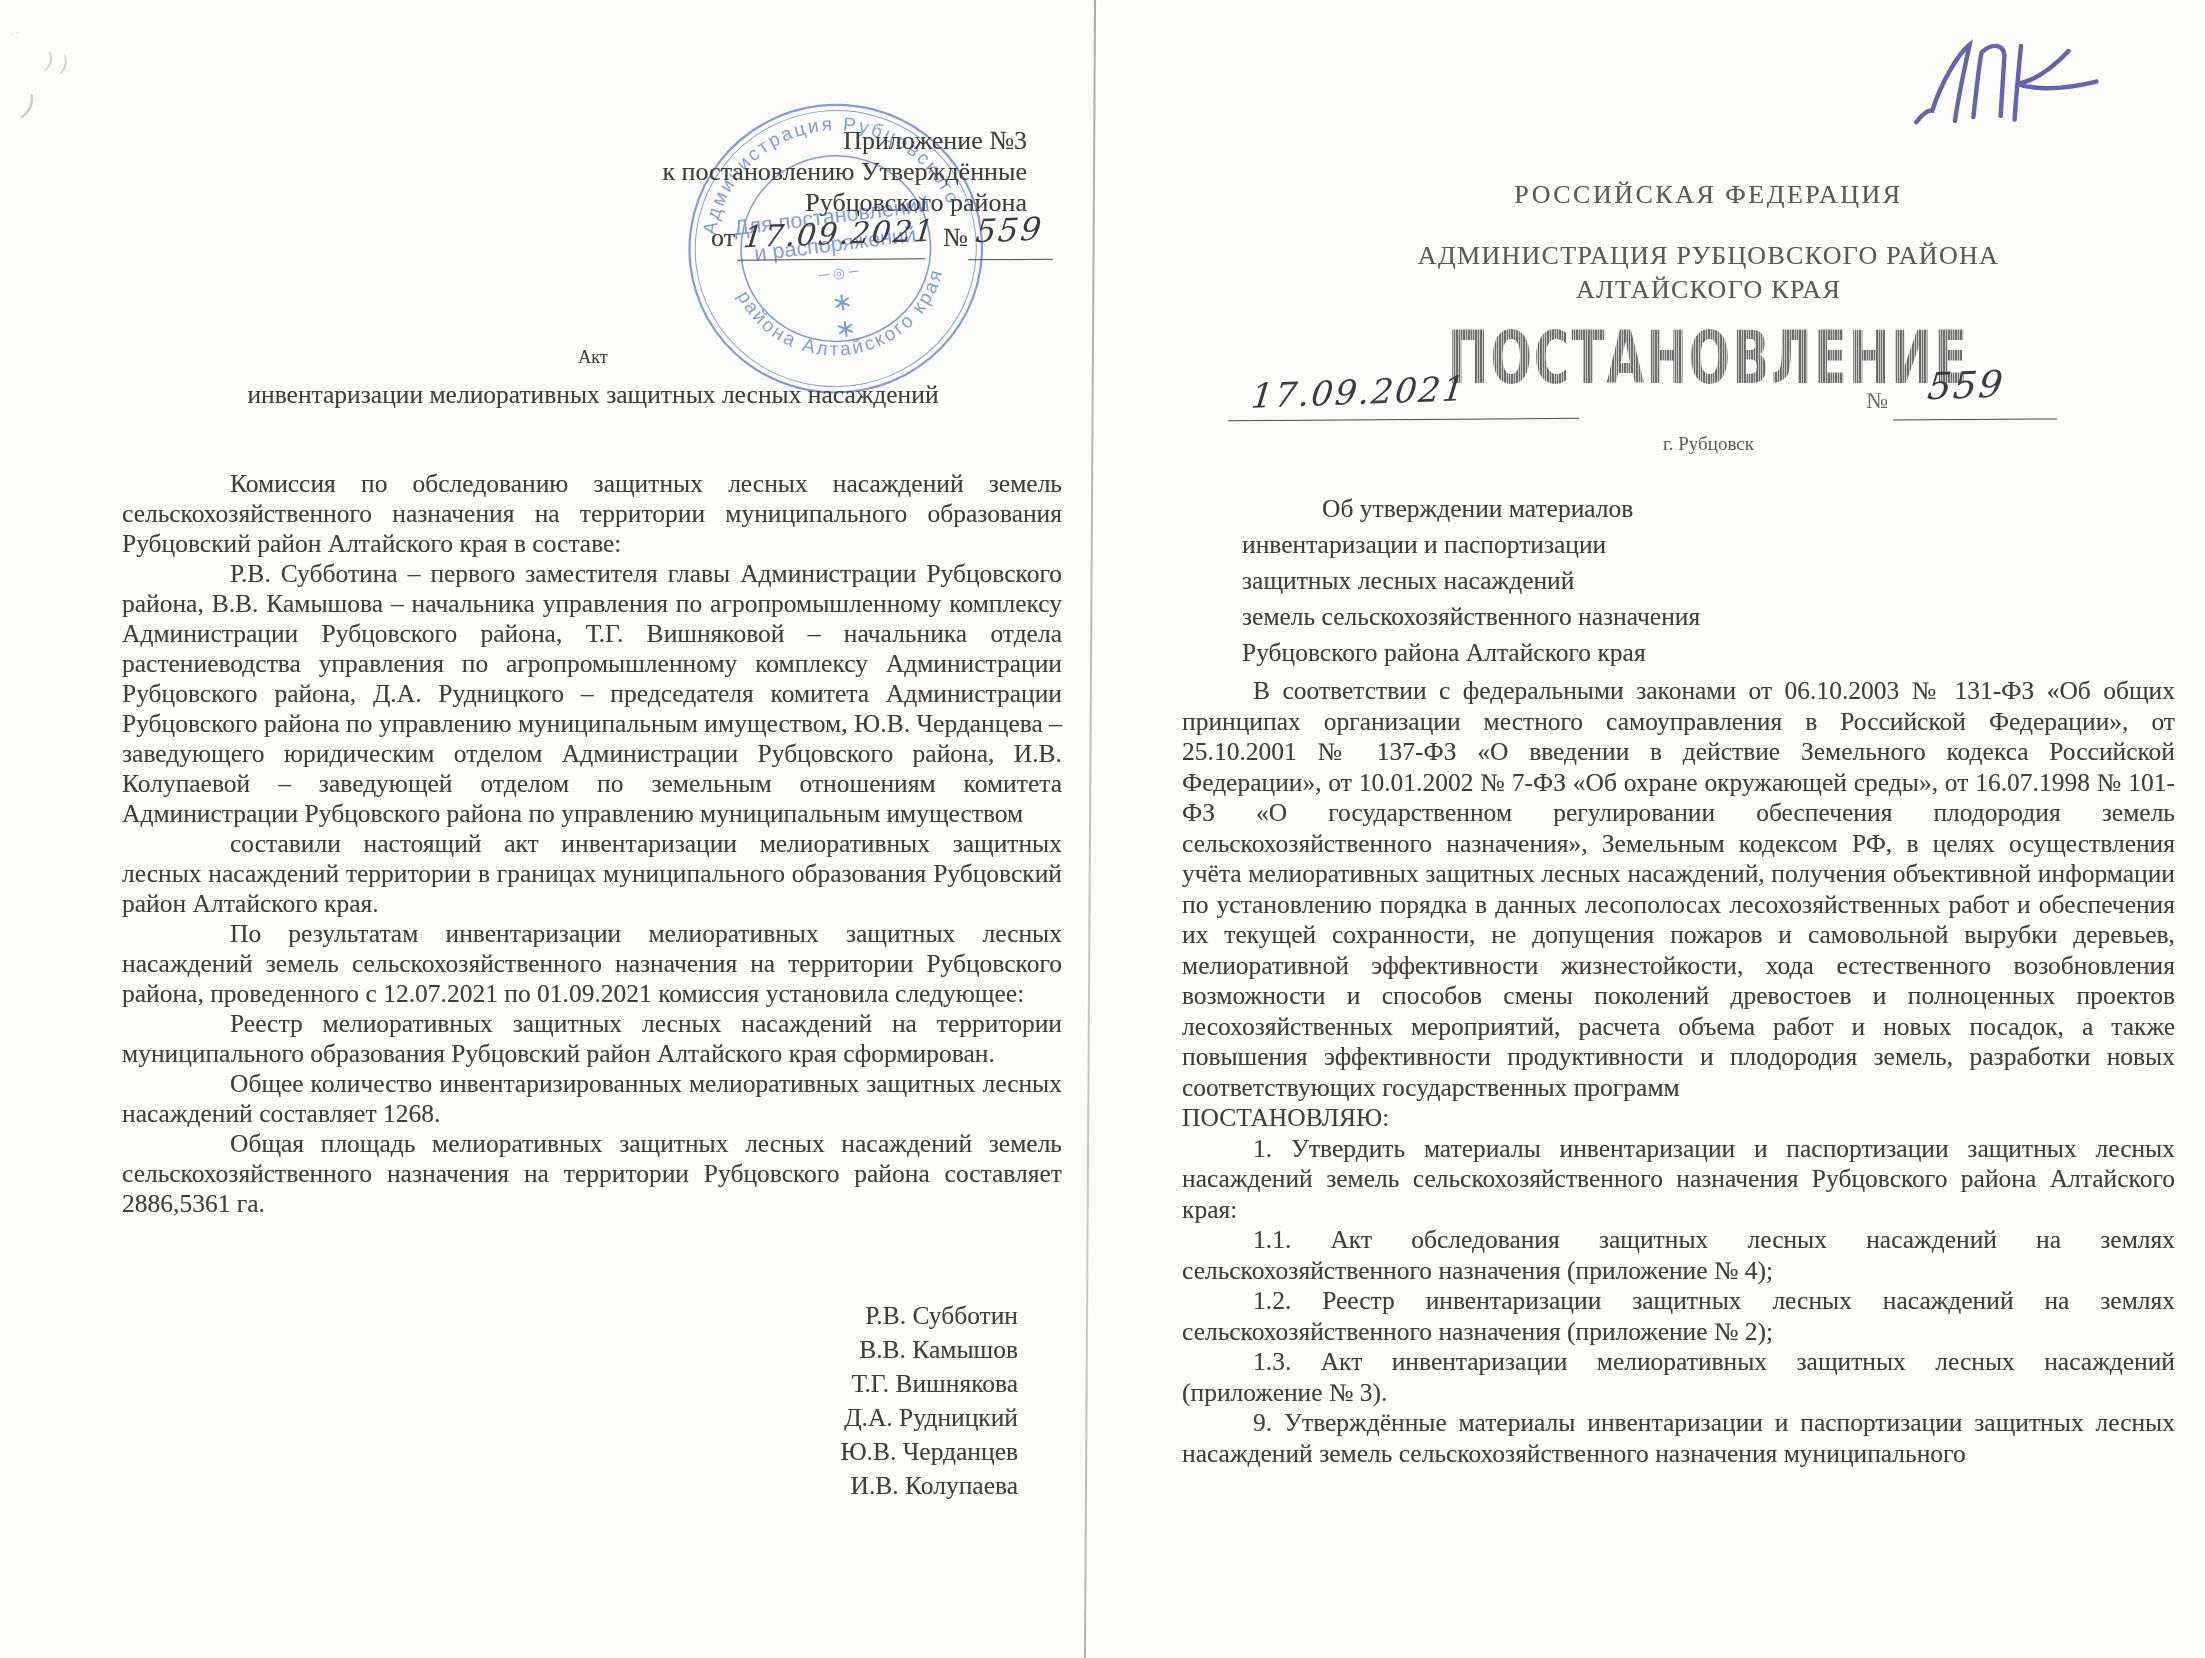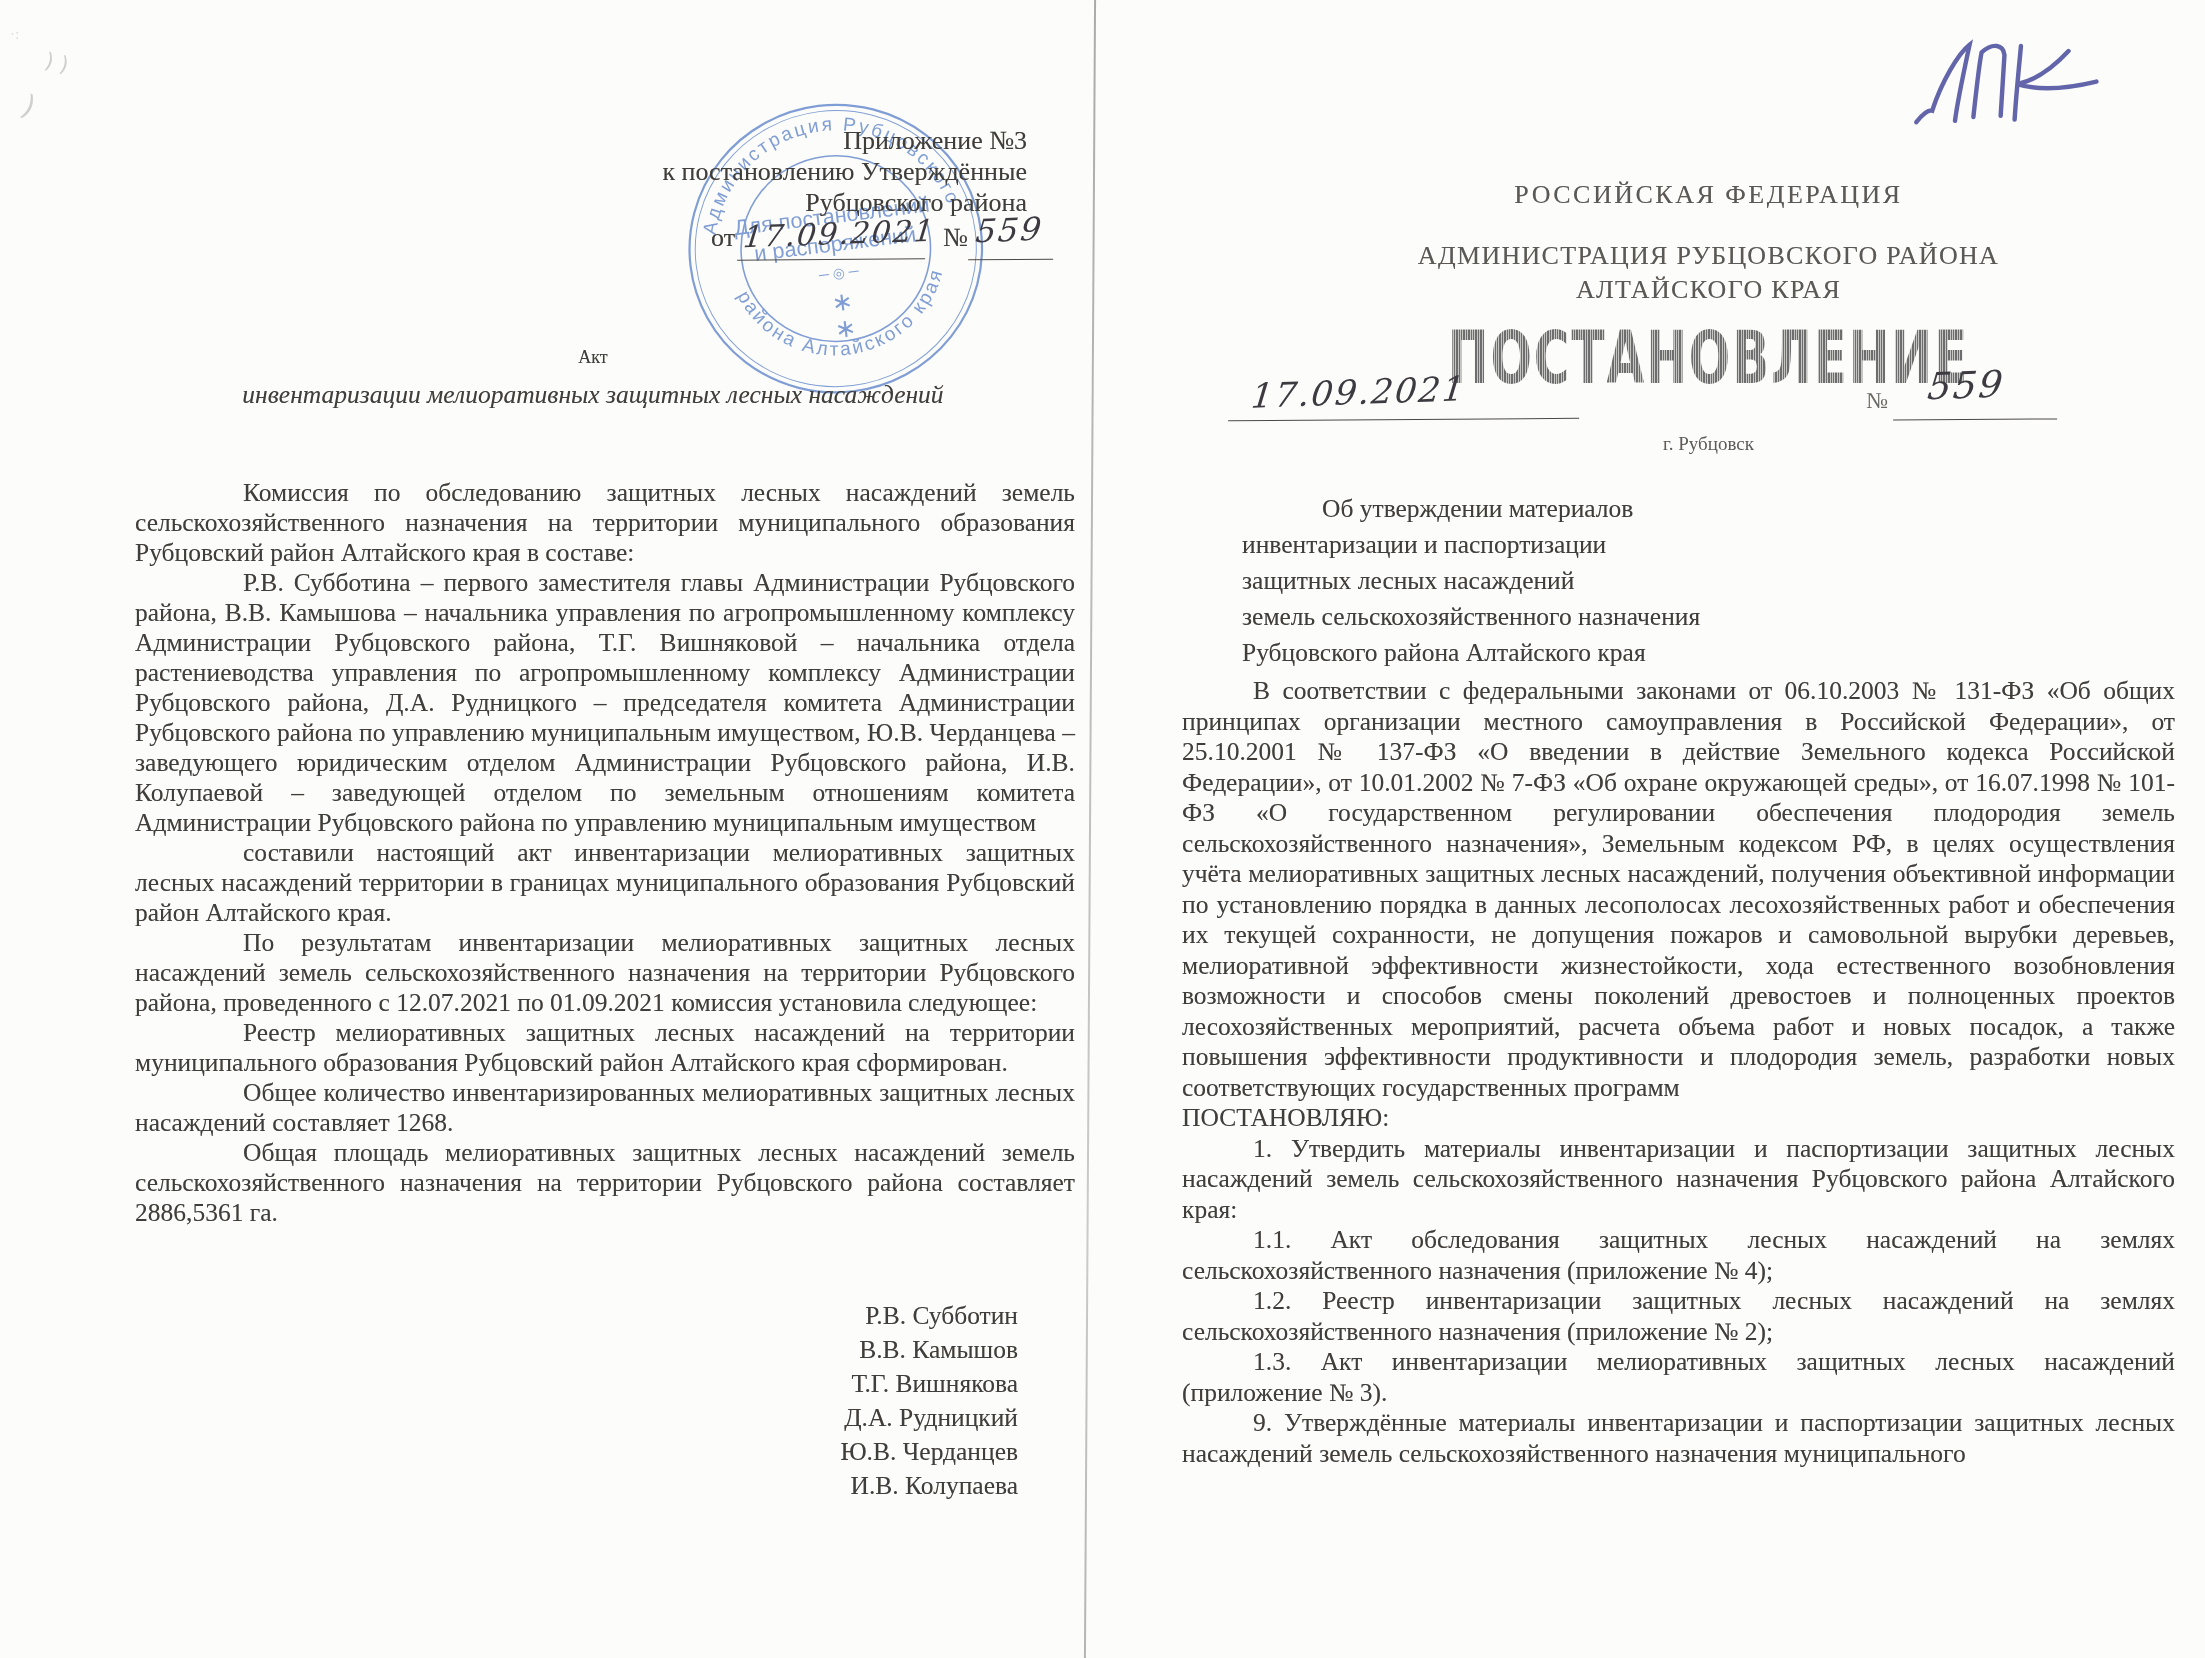--- a/index.html
+++ b/index.html
@@ -92,23 +92,23 @@
   <div class="abs lp-header" style="left:636px;top:188px;width:391px;">Рубцовского района</div>
 
   <span class="abs lp-header" style="left:711px;top:223px;">от</span>
   <div class="abs u-line" style="left:737px;top:226px;width:188px;height:33px;"></div>
   <span class="abs hand" style="left:744px;top:216px;font-size:30px;">17.09.2021</span>
   <span class="abs lp-header" style="left:943px;top:223px;">№</span>
   <div class="abs u-line" style="left:968px;top:226px;width:85px;height:33px;"></div>
   <span class="abs hand" style="left:976px;top:211px;font-size:32px;">559</span>
 
   <div class="abs lp-title" style="left:124px;top:347px;width:938px;">Акт</div>
-  <div class="abs lp-title" style="left:124px;top:380px;width:938px;font-size:25.5px;font-style:italic;">инвентаризации мелиоративных защитных лесных насаждений</div>
+  <div class="abs lp-title" style="left:124px;top:380px;width:938px;font-size:25.5px;">инвентаризации мелиоративных защитных лесных насаждений</div>
 
-  <div class="abs doc-text" style="left:135px;top:469px;width:940px;margin-top:9px;">
+  <div class="abs doc-text" style="left:122px;top:469px;width:940px;">
       <p>Комиссия по обследованию защитных лесных насаждений земель сельскохозяйственного назначения на территории муниципального образования Рубцовский район Алтайского края в составе:</p>
       <p>Р.В. Субботина – первого заместителя главы Администрации Рубцовского района, В.В. Камышова – начальника управления по агропромышленному комплексу Администрации Рубцовского района, Т.Г. Вишняковой – начальника отдела растениеводства управления по агропромышленному комплексу Администрации Рубцовского района, Д.А. Рудницкого – председателя комитета Администрации Рубцовского района по управлению муниципальным имуществом, Ю.В. Черданцева – заведующего юридическим отделом Администрации Рубцовского района, И.В. Колупаевой – заведующей отделом по земельным отношениям комитета Администрации Рубцовского района по управлению муниципальным имуществом</p>
       <p>составили настоящий акт инвентаризации мелиоративных защитных лесных насаждений территории в границах муниципального образования Рубцовский район Алтайского края.</p>
       <p>По результатам инвентаризации мелиоративных защитных лесных насаждений земель сельскохозяйственного назначения на территории Рубцовского района, проведенного с 12.07.2021 по 01.09.2021 комиссия установила следующее:</p>
       <p>Реестр мелиоративных защитных лесных насаждений на территории муниципального образования Рубцовский район Алтайского края сформирован.</p>
       <p>Общее количество инвентаризированных мелиоративных защитных лесных насаждений составляет 1268.</p>
       <p>Общая площадь мелиоративных защитных лесных насаждений земель сельскохозяйственного назначения на территории Рубцовского района составляет 2886,5361 га.</p>
     </div>
 
   <div class="abs signatures" style="left:125px;top:1299px;width:893px;">

